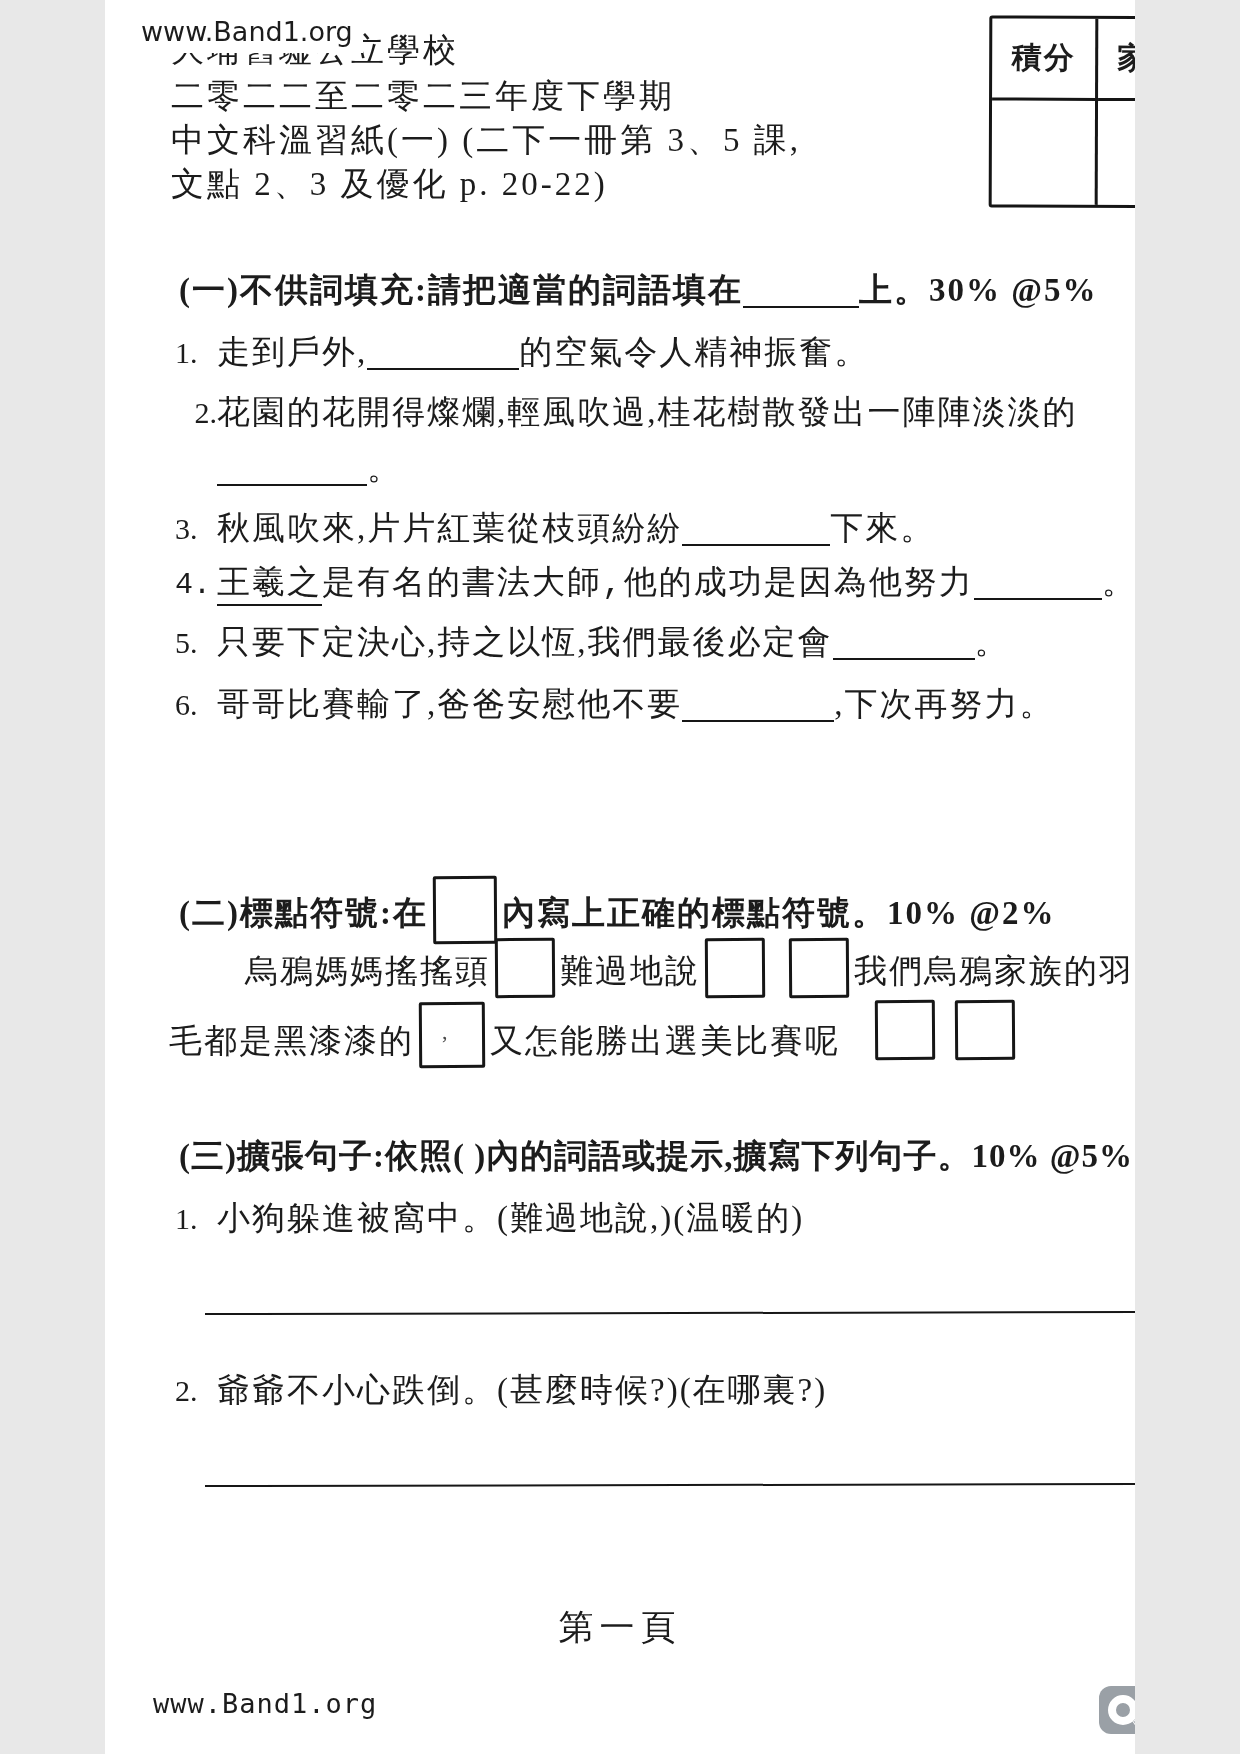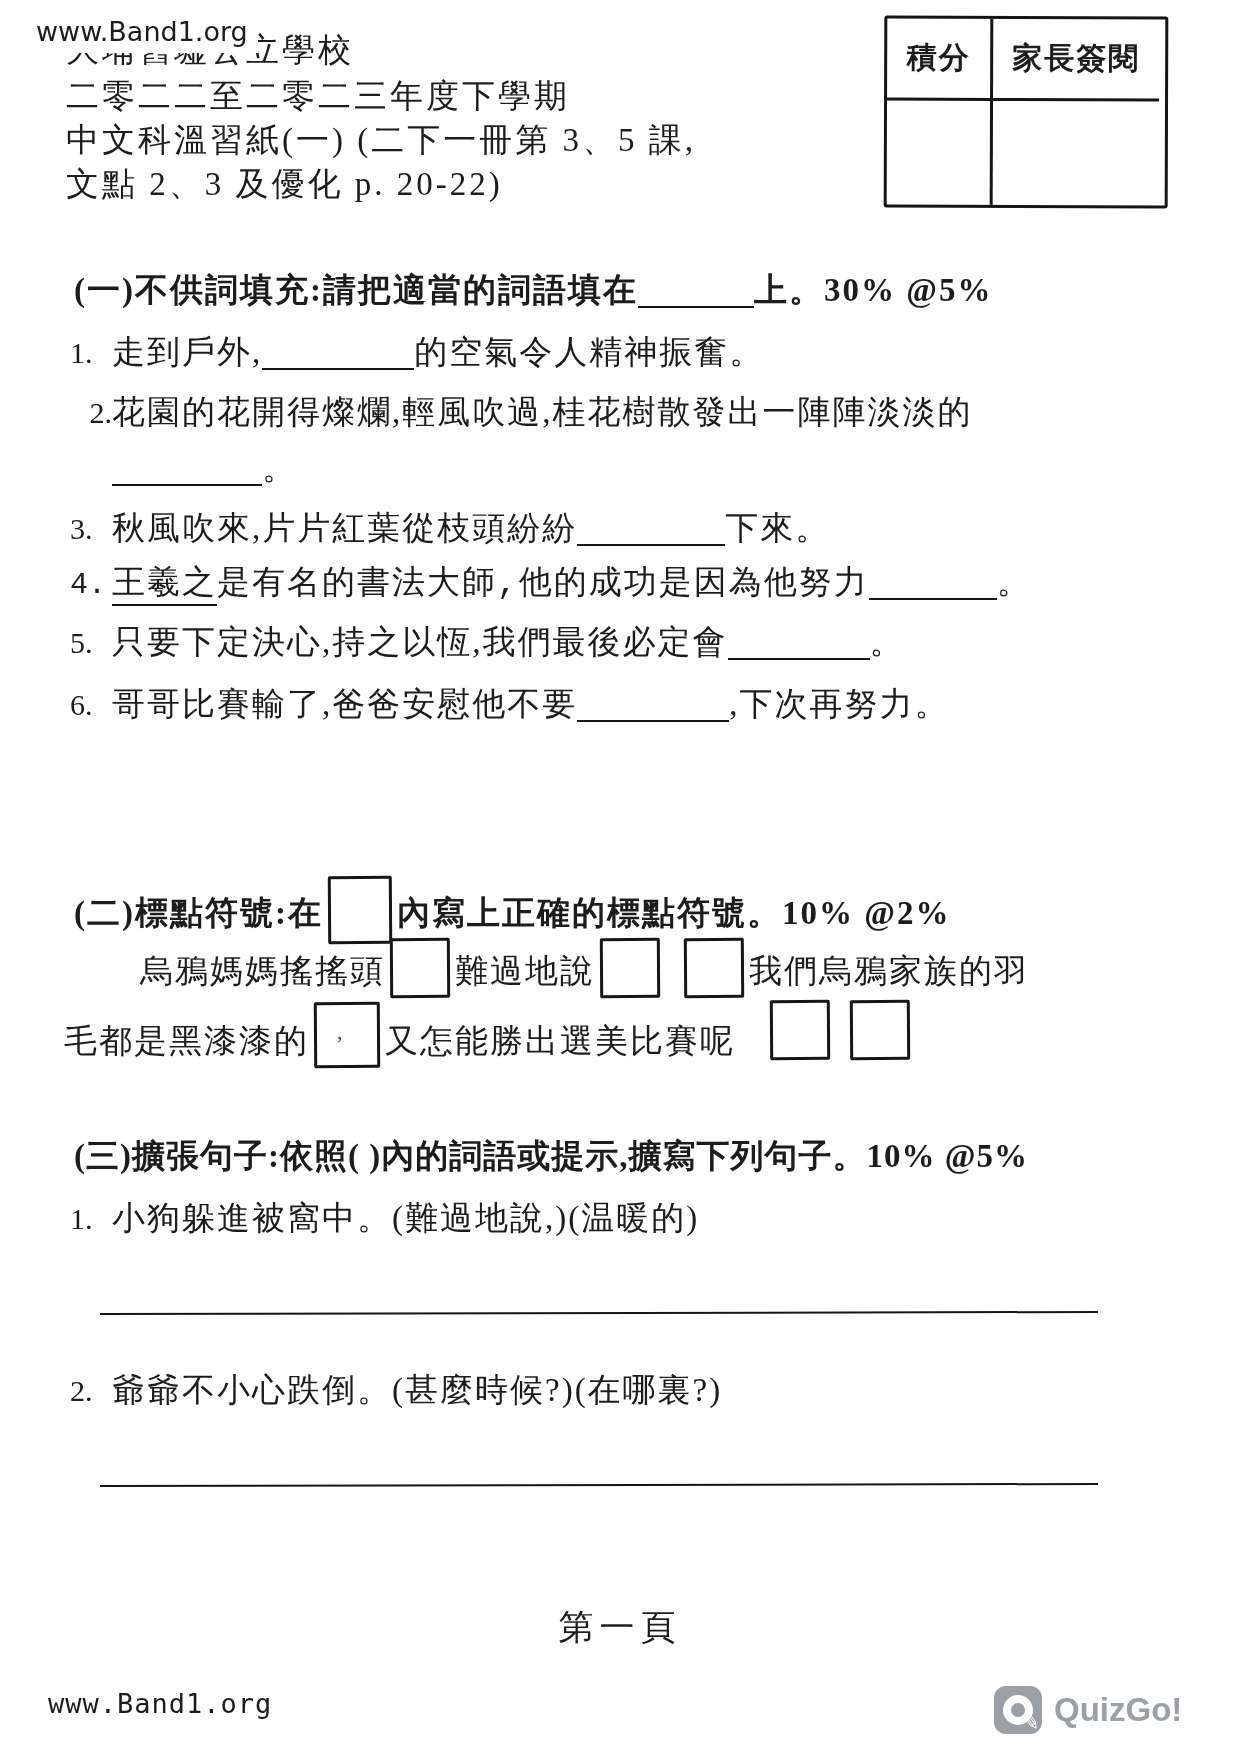--- a/index.html
+++ b/index.html
@@ -1,18 +1,18 @@
 <!DOCTYPE html>
 <html><head>
 <meta charset="utf-8">
 <style>
   html,body{margin:0;padding:0;background:#e8e8e8;}
   .page{
     position:relative;
-    width:1240px;height:1754px;
+    width:1030px;height:1754px;
     margin:0 auto;
     background:#ffffff;
     font-family:"Liberation Serif", serif;
     color:#1c1c1c;
     overflow:hidden;
   }
   .abs{position:absolute;white-space:nowrap;}
   .cjk{font-size:33px;letter-spacing:2px;}
   .hdr{font-size:33px;letter-spacing:3px;}
   .bold{font-weight:700;}

